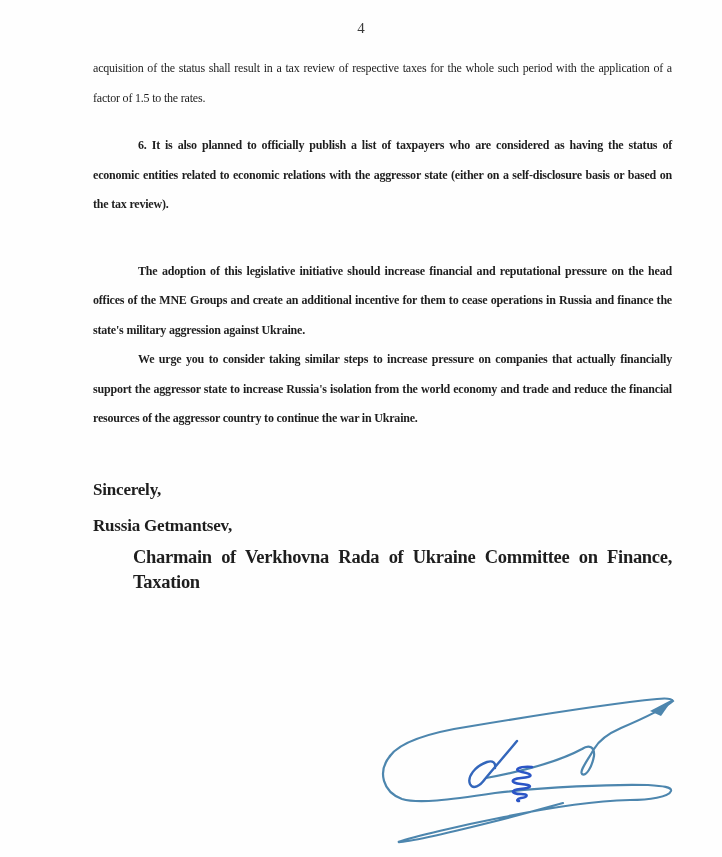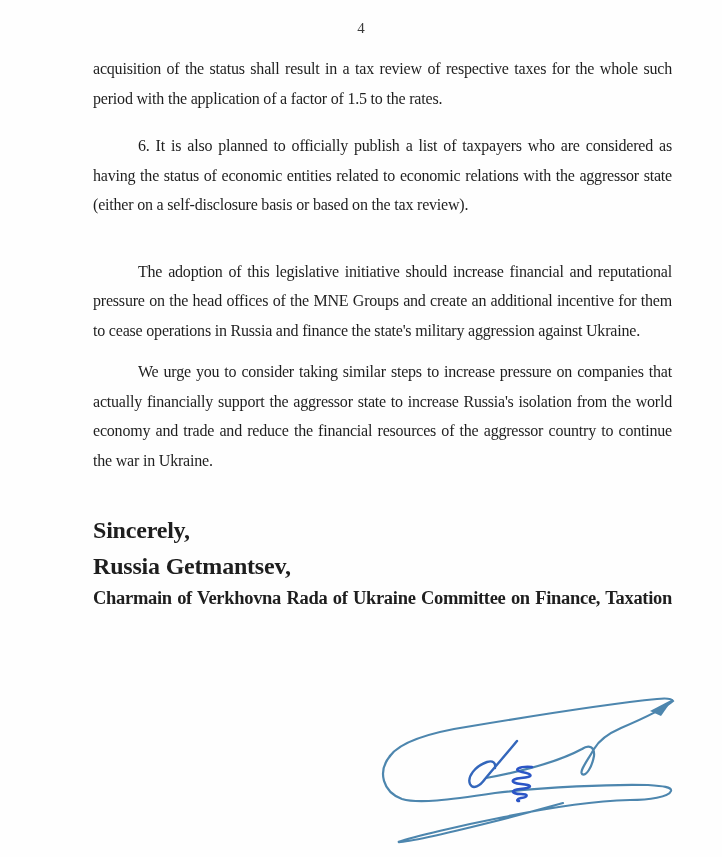--- a/index.html
+++ b/index.html
@@ -26,47 +26,48 @@
     color: #3a3a3a;
   }
   .doc {
     position: absolute;
     top: 54px;
     left: 93px;
     width: 579px;
   }
   .doc p {
     margin: 0;
-    font-size: 16px;
+    font-size: 12px;
     letter-spacing: -0.2px;
     line-height: 29.5px;
     text-align: justify;
     color: #1e1e1e;
   }
-  .doc p.indent { text-indent: 45px; }
+  .doc p.indent { text-indent: 45px; font-weight: bold; }
   .doc p.p2 { margin-top: 18px; }
   .doc p.p3 { margin-top: 37px; }
-  .doc p.p4 { margin-top: 12px; }
+  .doc p.p4 { }
 
   .closing {
     margin-top: 43px;
     font-weight: bold;
   }
   .closing p {
-    font-size: 24px;
+    font-size: 17px;
     line-height: 25px;
     letter-spacing: -0.2px;
     text-align: left;
   }
   .closing p.name { margin-top: 11px; }
   .closing p.title { margin-top: 7px; font-size: 18.5px; letter-spacing: -0.3px; }
   .closing .title-l1 {
     display: block;
     text-align: justify;
     text-align-last: justify;
+    margin-left: 40px;
   }
   .closing .title-l2 { display: block; }
 
   .signature-svg {
     position: absolute;
     left: 370px;
     top: 688px;
     width: 330px;
     height: 167px;
   }

